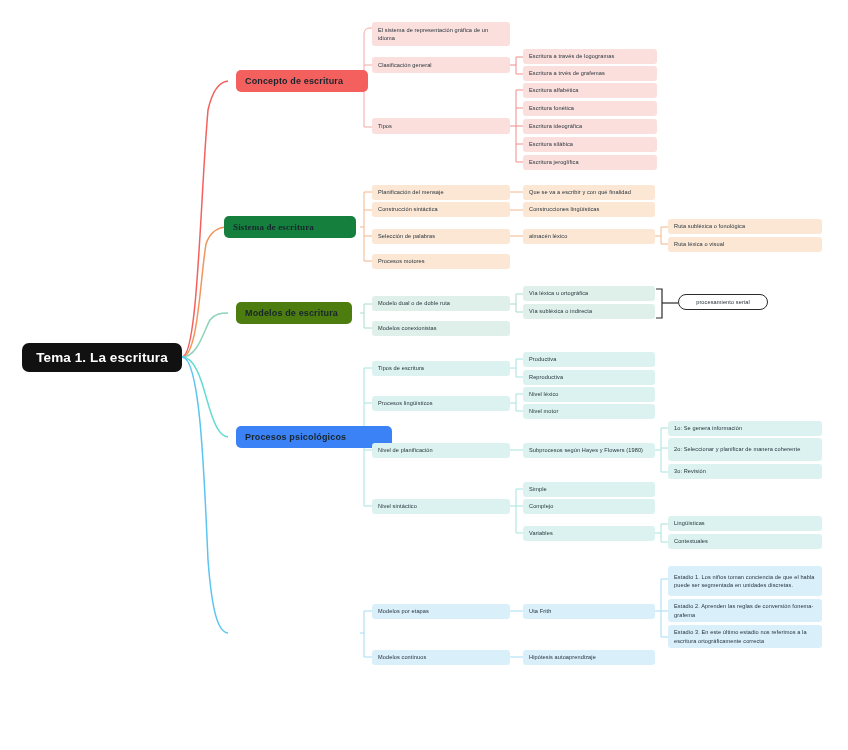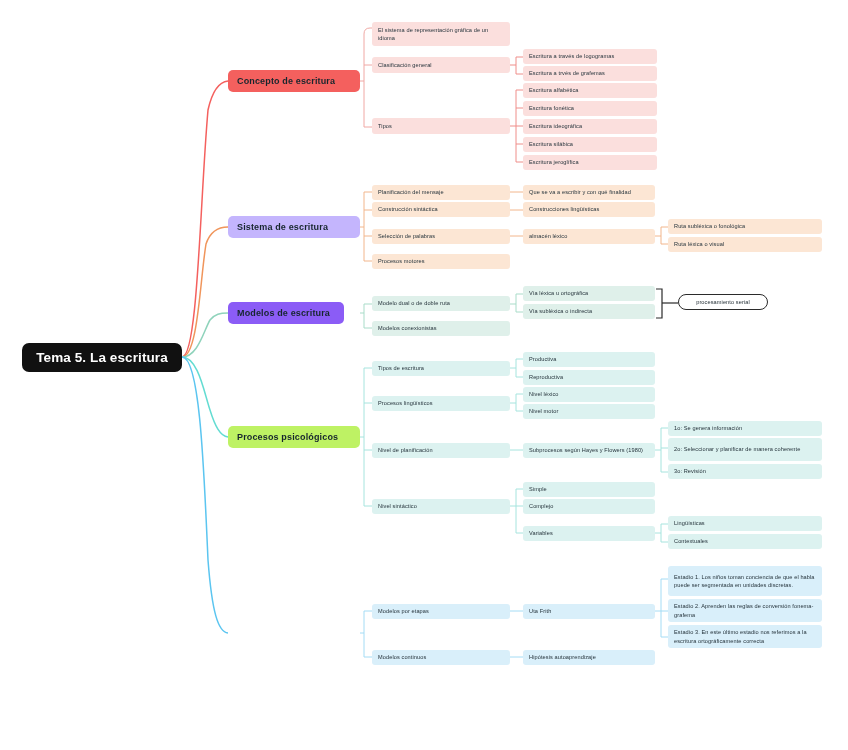--- a/index.html
+++ b/index.html
@@ -46,20 +46,21 @@
     padding: 0 10px;
   }
   
   .lvl1 {
     border-radius: 5px;
     font-size: 9px;
     font-weight: bold;
     color: #17262e;
     padding: 0 9px;
     letter-spacing: .15px;
+    margin-left: 8px;
   }
   
   .lvl2, .lvl3, .lvl4 {
     border-radius: 3px;
     font-size: 5.6px;
     color: #25333b;
     padding: 3px 6px 3px 6px;
     line-height: 1.5;
     letter-spacing: .1px;
     align-items: center;
@@ -195,21 +196,21 @@
     <path d="M510,657 H523" stroke="#A4DCF5" stroke-width="1" fill="none"></path>
 
     <path d="M655,611 H661" stroke="#A4DCF5" stroke-width="1" fill="none"></path>
     <path d="M661,579 V637" stroke="#A4DCF5" stroke-width="1" fill="none"></path>
     <path d="M661,579 H668" stroke="#A4DCF5" stroke-width="1" fill="none"></path>
     <path d="M661,611 H668" stroke="#A4DCF5" stroke-width="1" fill="none"></path>
     <path d="M661,637 H668" stroke="#A4DCF5" stroke-width="1" fill="none"></path>
   </svg>
 
   <div class="node root" style="left:22px; top:343px; width:160px; height:29px;">
-    <span>Tema 5. La escritura</span>
+    <span>Tema 1. La escritura</span>
   </div>
 
   <div class="node lvl1" style="left:228px; top:70px; width:132px; height:22px; background:#F4605E;">
     <span>Concepto de escritura</span>
   </div>
 
   <div class="node lvl2 multiline" style="left:372px; top:22px; width:138px; height:24px; background:#FBDFDD;">
     <span>El sistema de representación gráfica de un idioma</span>
   </div>
   <div class="node lvl2" style="left:372px; top:57px; width:138px; height:16px; background:#FBDFDD;">
@@ -234,21 +235,21 @@
   <div class="node lvl3" style="left:523px; top:119px; width:134px; height:15px; background:#FBDFDD;">
     <span>Escritura ideográfica</span>
   </div>
   <div class="node lvl3" style="left:523px; top:137px; width:134px; height:15px; background:#FBDFDD;">
     <span>Escritura silábica</span>
   </div>
   <div class="node lvl3" style="left:523px; top:155px; width:134px; height:15px; background:#FBDFDD;">
     <span>Escritura jeroglífica</span>
   </div>
 
-  <div class="node lvl1" style="left:228px; top:216px; width:132px; height:22px; background:#c4b5fd;">
+  <div class="node lvl1" style="left:216px; top:216px; width:132px; height:22px; background:#15803d;font-family:Liberation Serif, serif;">
     <span>Sistema de escritura</span>
   </div>
 
   <div class="node lvl2" style="left:372px; top:185px; width:138px; height:15px; background:#FCE6D4;">
     <span>Planificación del mensaje</span>
   </div>
   <div class="node lvl2" style="left:372px; top:202px; width:138px; height:15px; background:#FCE6D4;">
     <span>Construcción sintáctica</span>
   </div>
   <div class="node lvl2" style="left:372px; top:229px; width:138px; height:15px; background:#FCE6D4;">
@@ -268,21 +269,21 @@
     <span>almacén léxico</span>
   </div>
 
   <div class="node lvl4" style="left:668px; top:219px; width:154px; height:15px; background:#FCE6D4;">
     <span>Ruta subléxica o fonológica</span>
   </div>
   <div class="node lvl4" style="left:668px; top:237px; width:154px; height:15px; background:#FCE6D4;">
     <span>Ruta léxica o visual</span>
   </div>
 
-  <div class="node lvl1" style="left:228px; top:302px; width:116px; height:22px; background:#8b5cf6;">
+  <div class="node lvl1" style="left:228px; top:302px; width:116px; height:22px; background:#4d7c0f;">
     <span>Modelos de escritura</span>
   </div>
 
   <div class="node lvl2" style="left:372px; top:296px; width:138px; height:15px; background:#DFF0EA;">
     <span>Modelo dual o de doble ruta</span>
   </div>
   <div class="node lvl2" style="left:372px; top:321px; width:138px; height:15px; background:#DFF0EA;">
     <span>Modelos conexionistas</span>
   </div>
 
@@ -290,21 +291,21 @@
     <span>Vía léxica u ortográfica</span>
   </div>
   <div class="node lvl3" style="left:523px; top:304px; width:132px; height:15px; background:#DFF0EA;">
     <span>Vía subléxica o indirecta</span>
   </div>
 
   <div class="node callout" style="left:678px; top:294px; width:90px; height:16px;">
     <span>procesamiento serial</span>
   </div>
 
-  <div class="node lvl1" style="left:228px; top:426px; width:132px; height:22px; background:#bef264;align-items:center;">
+  <div class="node lvl1" style="left:228px; top:426px; width:156px; height:22px; background:#3b82f6;align-items:center;">
     <span>Procesos psicológicos</span>
   </div>
 
   <div class="node lvl2" style="left:372px; top:361px; width:138px; height:15px; background:#DCF2F0;">
     <span>Tipos de escritura</span>
   </div>
   <div class="node lvl2" style="left:372px; top:396px; width:138px; height:15px; background:#DCF2F0;">
     <span>Procesos lingüísticos</span>
   </div>
   <div class="node lvl2" style="left:372px; top:443px; width:138px; height:15px; background:#DCF2F0;">

